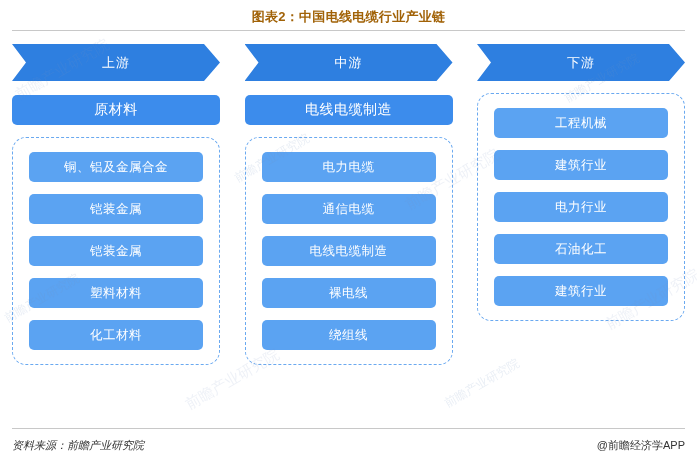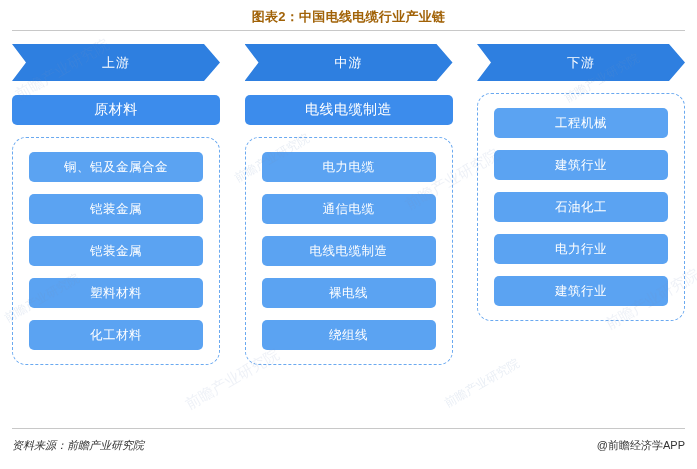--- a/index.html
+++ b/index.html
@@ -169,22 +169,22 @@
         <div class="item">裸电线</div>
         <div class="item">绕组线</div>
       </div>
     </div>
 
     <div class="column">
       <div class="banner">下游</div>
       <div class="dashed-box">
         <div class="item">工程机械</div>
         <div class="item">建筑行业</div>
+        <div class="item">电力行业</div>
         <div class="item">石油化工</div>
-        <div class="item">电力行业</div>
         <div class="item">建筑行业</div>
       </div>
     </div>
 
   </div>
 
   <div class="wm wm-big" style="left: 10px; top: 60px;">前瞻产业研究院</div>
   <div class="wm" style="left: 0px; top: 290px;">前瞻产业研究院</div>
   <div class="wm wm-big" style="left: 180px; top: 370px;">前瞻产业研究院</div>
   <div class="wm" style="left: 230px; top: 150px;">前瞻产业研究院</div>

